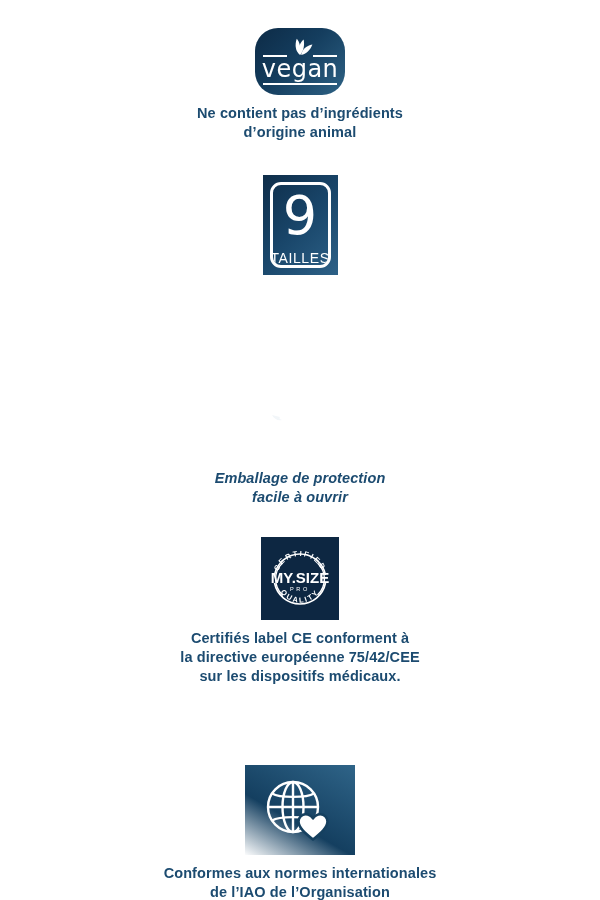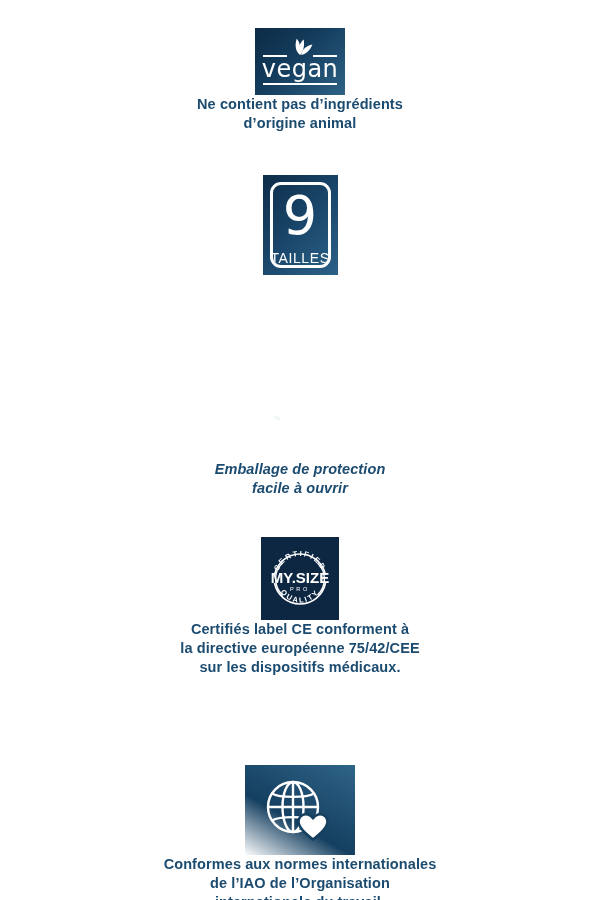--- a/index.html
+++ b/index.html
@@ -26,36 +26,38 @@
     display: flex;
     flex-direction: column;
     align-items: center;
   }
   .icon-wrap {
     display: flex;
     align-items: center;
     justify-content: center;
   }
   .caption {
+    margin-top: 9px;
     text-align: center;
     color: #1c4b70;
     font-weight: bold;
     font-size: 14.5px;
     line-height: 1.32;
     letter-spacing: 0.1px;
     white-space: pre-line;
   }
 
   
   .f1 { top: 28px; }
   .vegan-badge {
     width: 90px;
     height: 67px;
     background: linear-gradient(135deg, #0d2b46 0%, #143d5e 45%, #2e6285 100%);
     position: relative;
+    border-radius: 23px;
   }
   .vegan-inner {
     position: absolute;
     left: 0; right: 0; top: 0; bottom: 0;
     display: flex;
     flex-direction: column;
     align-items: center;
     justify-content: center;
   }
   .leaves { width: 30px; height: 17px; display: block; margin-bottom: -1px; }

